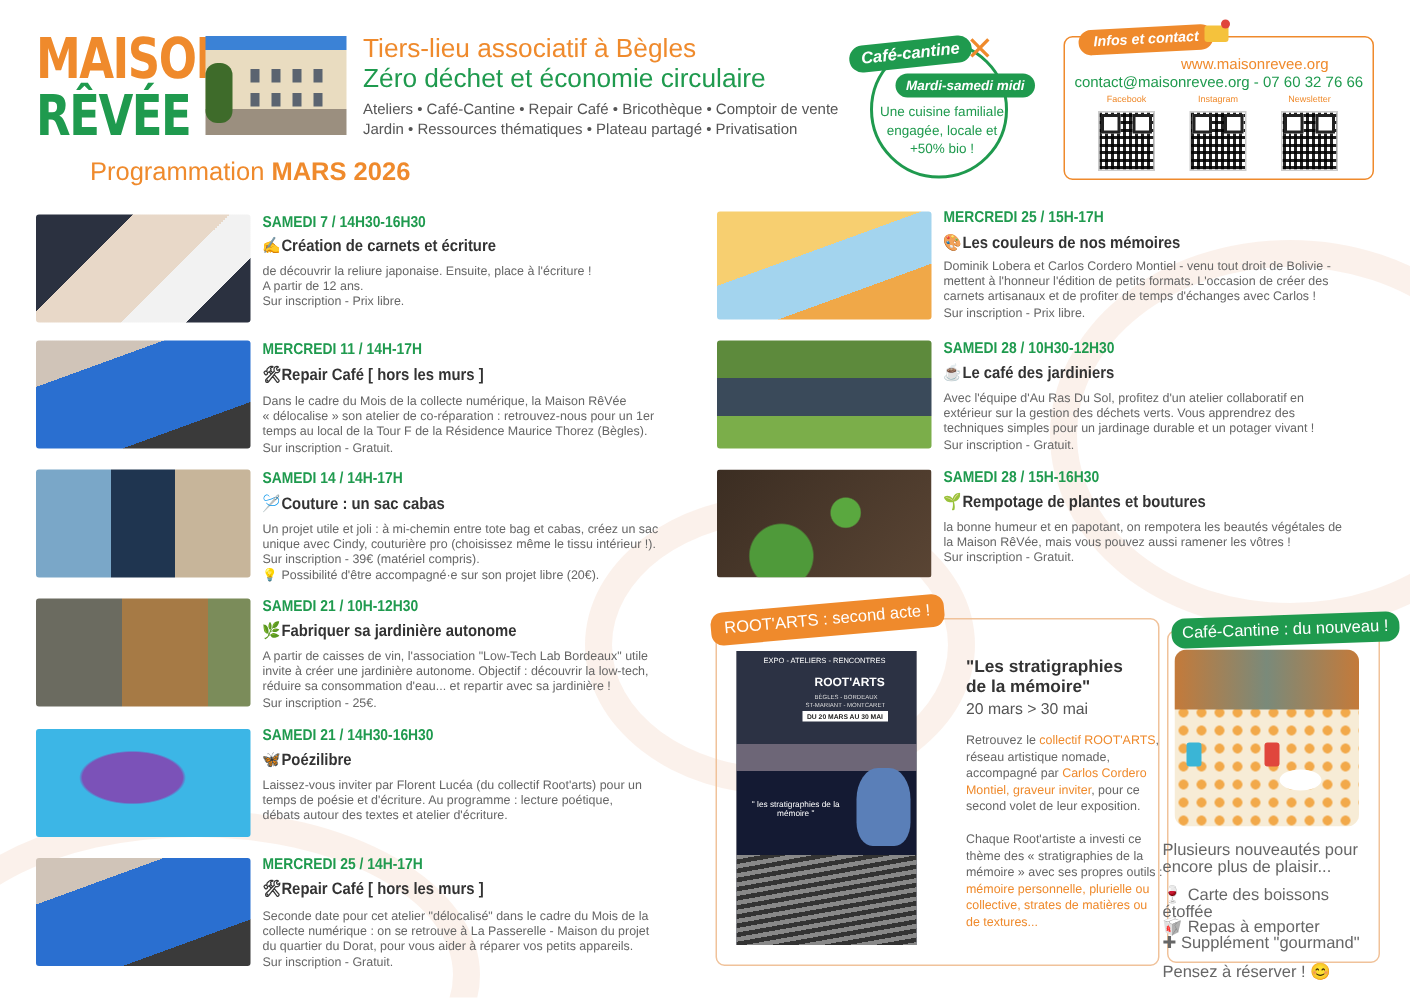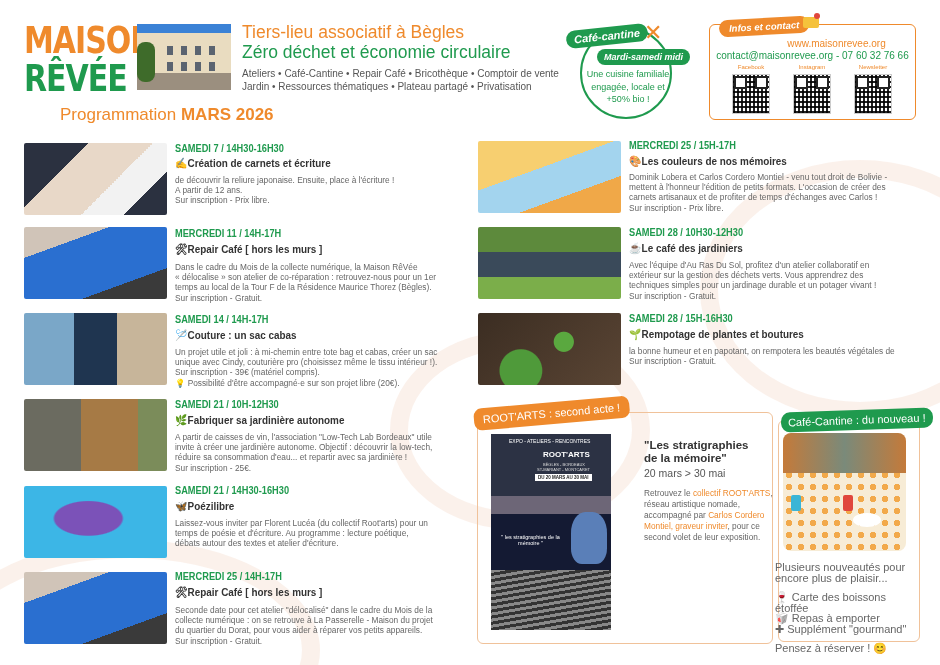--- a/index.html
+++ b/index.html
@@ -143,21 +143,21 @@
   <span>Dans le cadre du Mois de la collecte numérique, la Maison RêVée</span>
     <span>« délocalise » son atelier de co-réparation : retrouvez-nous pour un 1er</span>
     <span>temps au local de la Tour F de la Résidence Maurice Thorez (Bègles).</span>
     <span>Sur inscription - Gratuit.</span>
 </div>
 
 <div class="ev-img" style="left:24px;top:313px;background:linear-gradient(90deg,#7aa7c8 0 35%,#1f3550 35% 65%,#c7b59a 65%);"></div>
 <div class="ev-date" style="left:175px;top:313px">SAMEDI 14 / 14H-17H</div>
 <div class="ev-title" style="left:175px;top:329px"><span class="ic">🪡</span><span>Couture : un sac cabas</span></div>
 <div class="ev-desc" style="left:175px;top:347px">
-  <span>Un projet utile et joli : à mi-chemin entre tote bag et cabas, créer un sac</span>
+  <span>Un projet utile et joli : à mi-chemin entre tote bag et cabas, créez un sac</span>
     <span>unique avec Cindy, couturière pro (choisissez même le tissu intérieur !).</span>
     <span>Sur inscription - 39€ (matériel compris).</span>
     <span>💡 Possibilité d'être accompagné·e sur son projet libre (20€).</span>
 </div>
 
 <div class="ev-img" style="left:24px;top:399px;background:linear-gradient(90deg,#6b6b60 0 40%,#a67a45 40% 80%,#7b8c5a 80%);"></div>
 <div class="ev-date" style="left:175px;top:398px">SAMEDI 21 /  10H-12H30</div>
 <div class="ev-title" style="left:175px;top:414px"><span class="ic">🌿</span><span>Fabriquer sa jardinière autonome</span></div>
 <div class="ev-desc" style="left:175px;top:432px">
   <span>A partir de caisses de vin, l'association "Low-Tech Lab Bordeaux" utile</span>
@@ -203,20 +203,21 @@
     <span>extérieur sur la gestion des déchets verts. Vous apprendrez des</span>
     <span>techniques simples pour un jardinage durable et un potager vivant !</span>
     <span>Sur inscription - Gratuit.</span>
 </div>
 
 <div class="ev-img" style="left:478px;top:313px;background:radial-gradient(circle at 30% 80%,#4f9a3a 0 18%,transparent 19%),radial-gradient(circle at 60% 40%,#5aa83f 0 10%,transparent 11%),linear-gradient(135deg,#3b2d22,#5a4534);"></div>
 <div class="ev-date" style="left:629px;top:312px">SAMEDI 28 / 15H-16H30</div>
 <div class="ev-title" style="left:629px;top:328px"><span class="ic">🌱</span><span>Rempotage de plantes et boutures</span></div>
 <div class="ev-desc" style="left:629px;top:346px">
     <span>la bonne humeur et en papotant, on rempotera les beautés végétales de</span>
+    <span>la Maison RêVée, mais vous pouvez aussi ramener les vôtres !</span>
     <span>Sur inscription - Gratuit.</span>
 </div>
 
 <div class="root-box"></div>
 <div class="root-pill">ROOT'ARTS : second acte !</div>
 <div class="root-poster">
   <div style="position:absolute;left:0;top:0;width:100%;height:62px;background:#2c3244;"></div>
   <div style="position:absolute;left:18px;top:4px;font-size:5px;color:#fff;">EXPO - ATELIERS - RENCONTRES</div>
   <div style="position:absolute;left:52px;top:16px;font-size:8px;font-weight:bold;color:#fff;">ROOT'ARTS</div>
   <div style="position:absolute;left:52px;top:28px;font-size:4px;color:#ddd;">BÈGLES - BORDEAUX</div>
@@ -228,20 +229,21 @@
   <div style="position:absolute;left:2px;top:100px;width:75px;font-size:5.5px;color:#fff;text-align:center;">" les stratigraphies de la mémoire "</div>
   <div style="position:absolute;left:0;top:136px;width:100%;height:60px;background:repeating-linear-gradient(170deg,#888 0 3px,#333 3px 6px);"></div>
 </div>
 <div class="root-title">
   <div>"Les stratigraphies</div>
   <div>de la mémoire"</div>
 </div>
 <div class="root-dates">20 mars &gt; 30 mai</div>
 <div class="root-desc">
   <p><span>Retrouvez le </span><span class="o">collectif ROOT'ARTS</span><span>, réseau artistique nomade, accompagné par </span><span class="o">Carlos Cordero Montiel, graveur inviter</span><span>, pour ce second volet de leur exposition.</span></p>
+  <p style="margin-top:11px"><span>Chaque Root'artiste a investi ce thème des « stratigraphies de la mémoire » avec ses propres outils : </span><span class="o">mémoire personnelle, plurielle ou collective, strates de matières ou de textures...</span></p>
 </div>
 
 <div class="cn-box"></div>
 <div class="cn-photo">
   <div style="position:absolute;left:0;top:0;width:100%;height:40px;background:linear-gradient(90deg,#c47a3a,#7a8a7a,#c47a3a);"></div>
   <div style="position:absolute;left:8px;top:62px;width:10px;height:16px;background:#3ab5d6;border-radius:2px;"></div>
   <div style="position:absolute;left:60px;top:62px;width:10px;height:16px;background:#e0463c;border-radius:2px;"></div>
   <div style="position:absolute;left:70px;top:80px;width:28px;height:14px;background:#fff;border-radius:50%;"></div>
 </div>
 <div class="cn-pill">Café-Cantine : du nouveau !</div>

